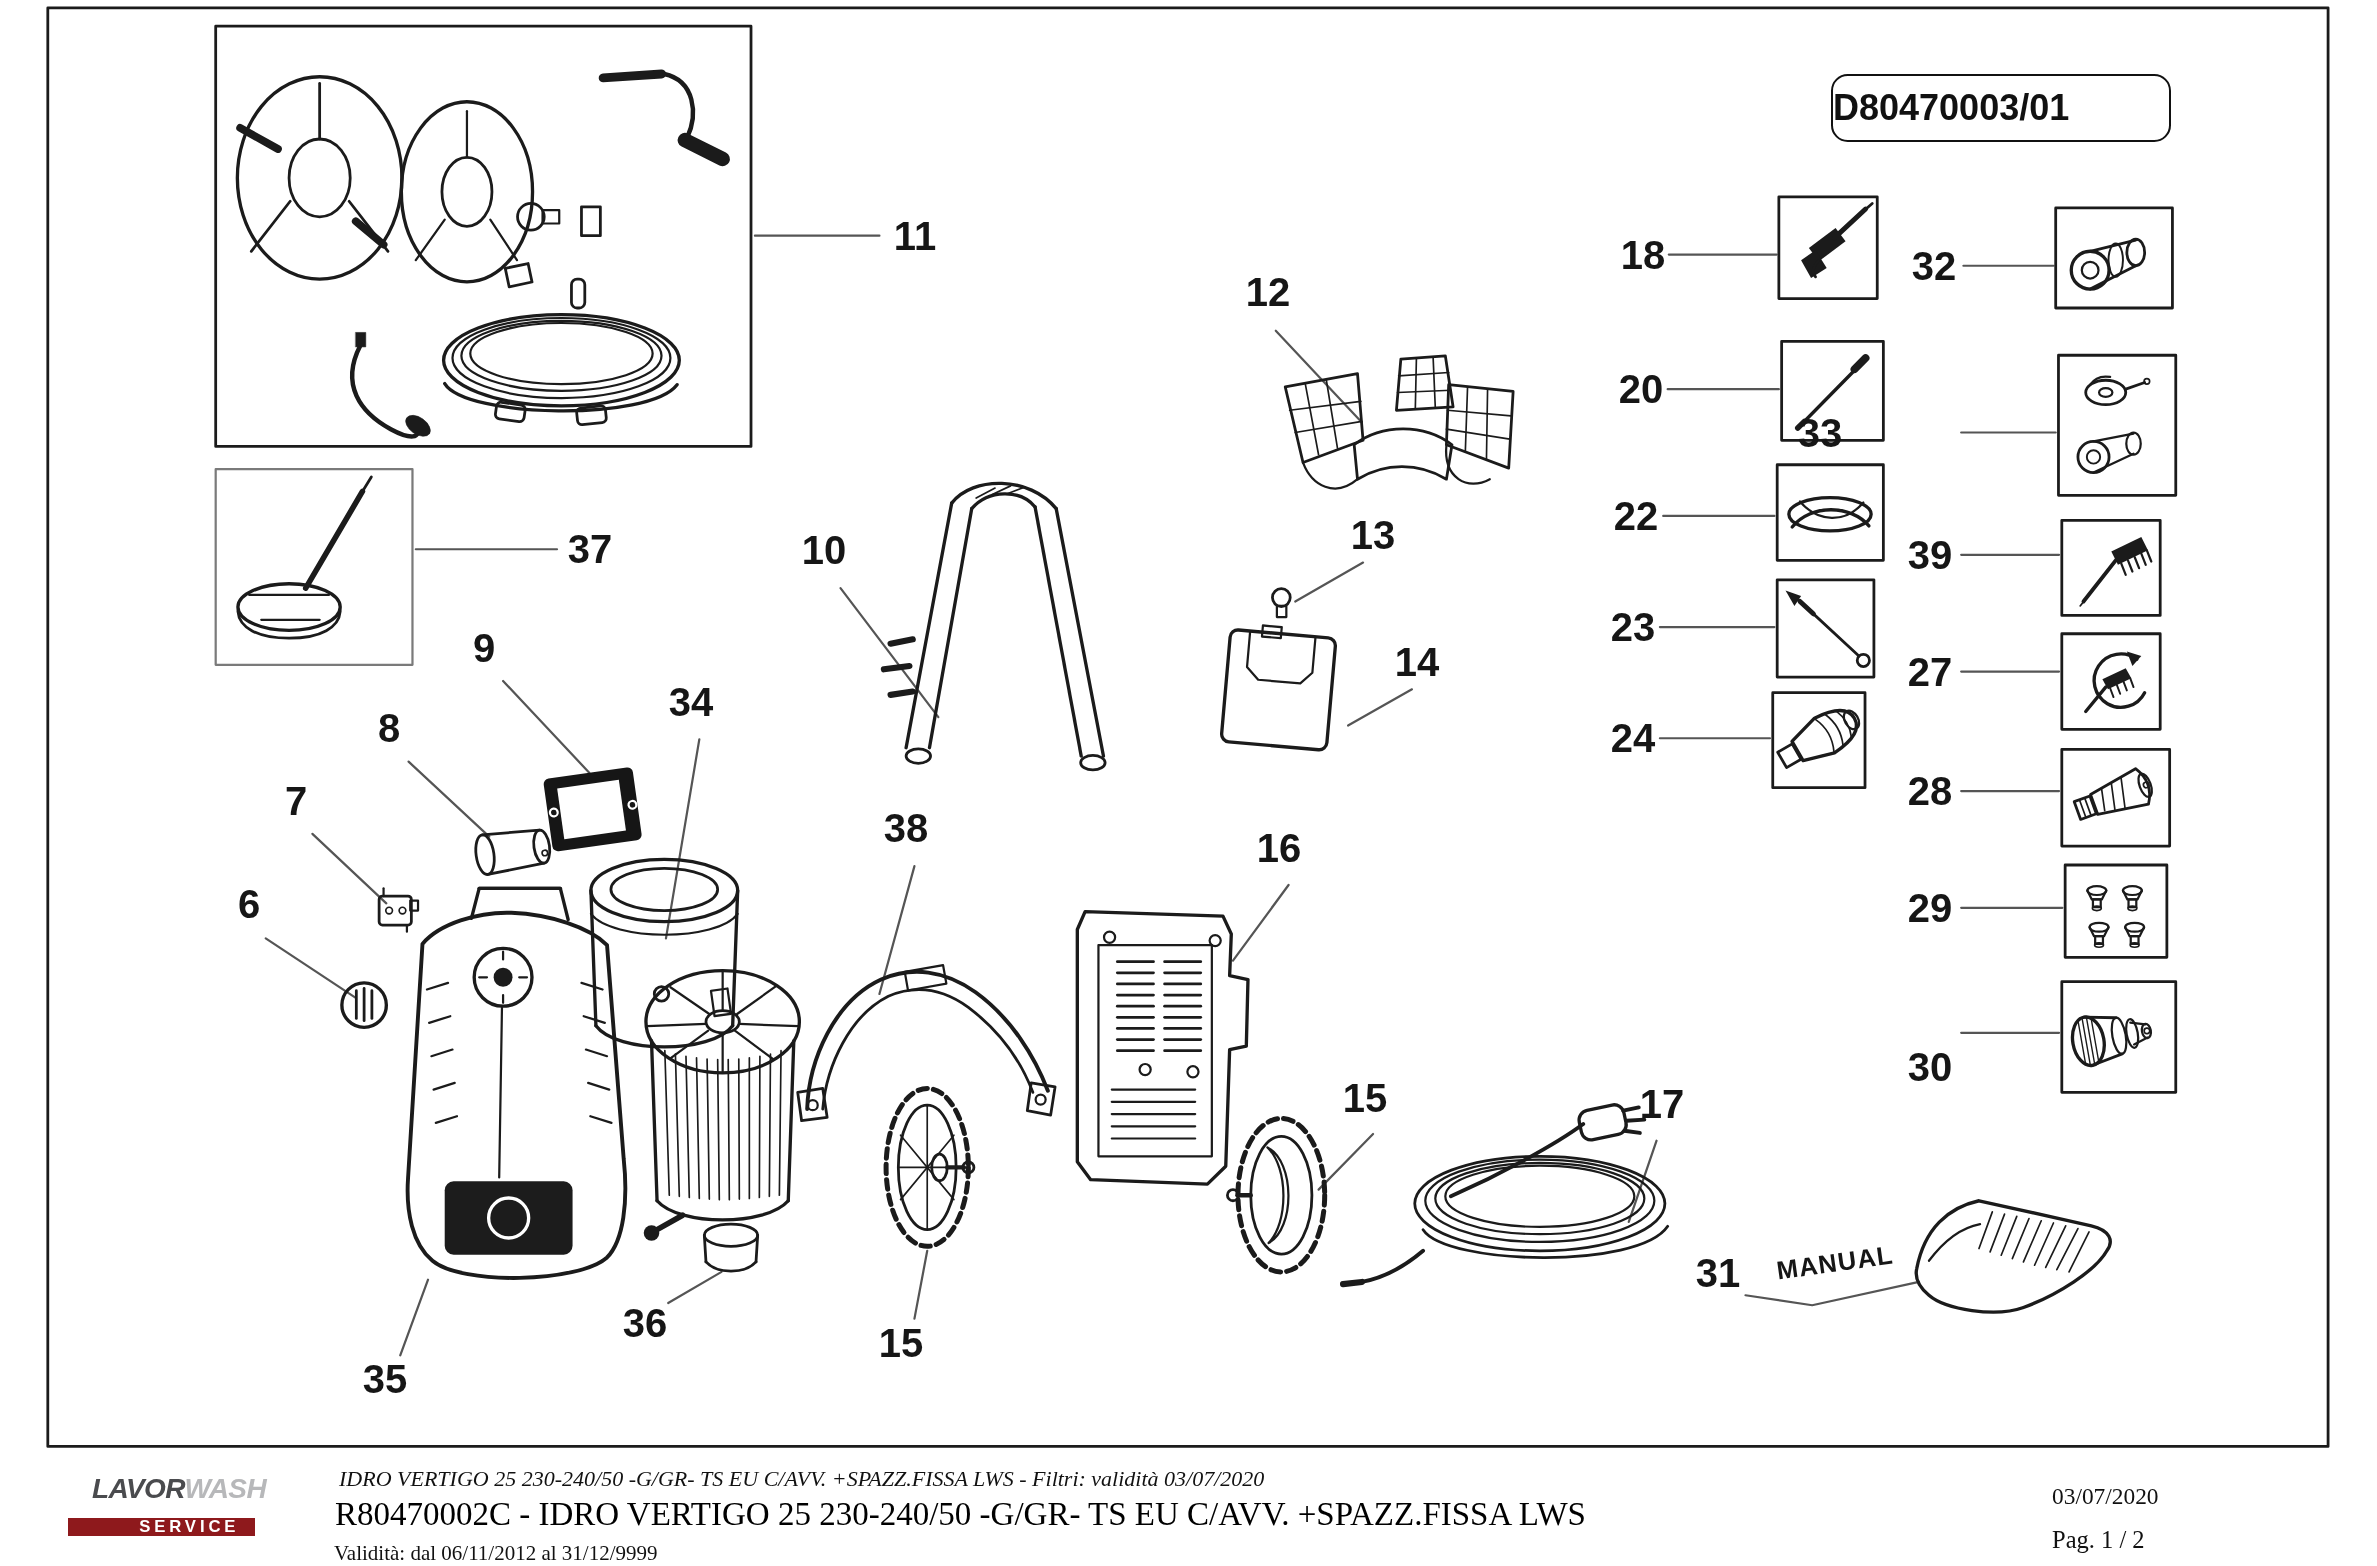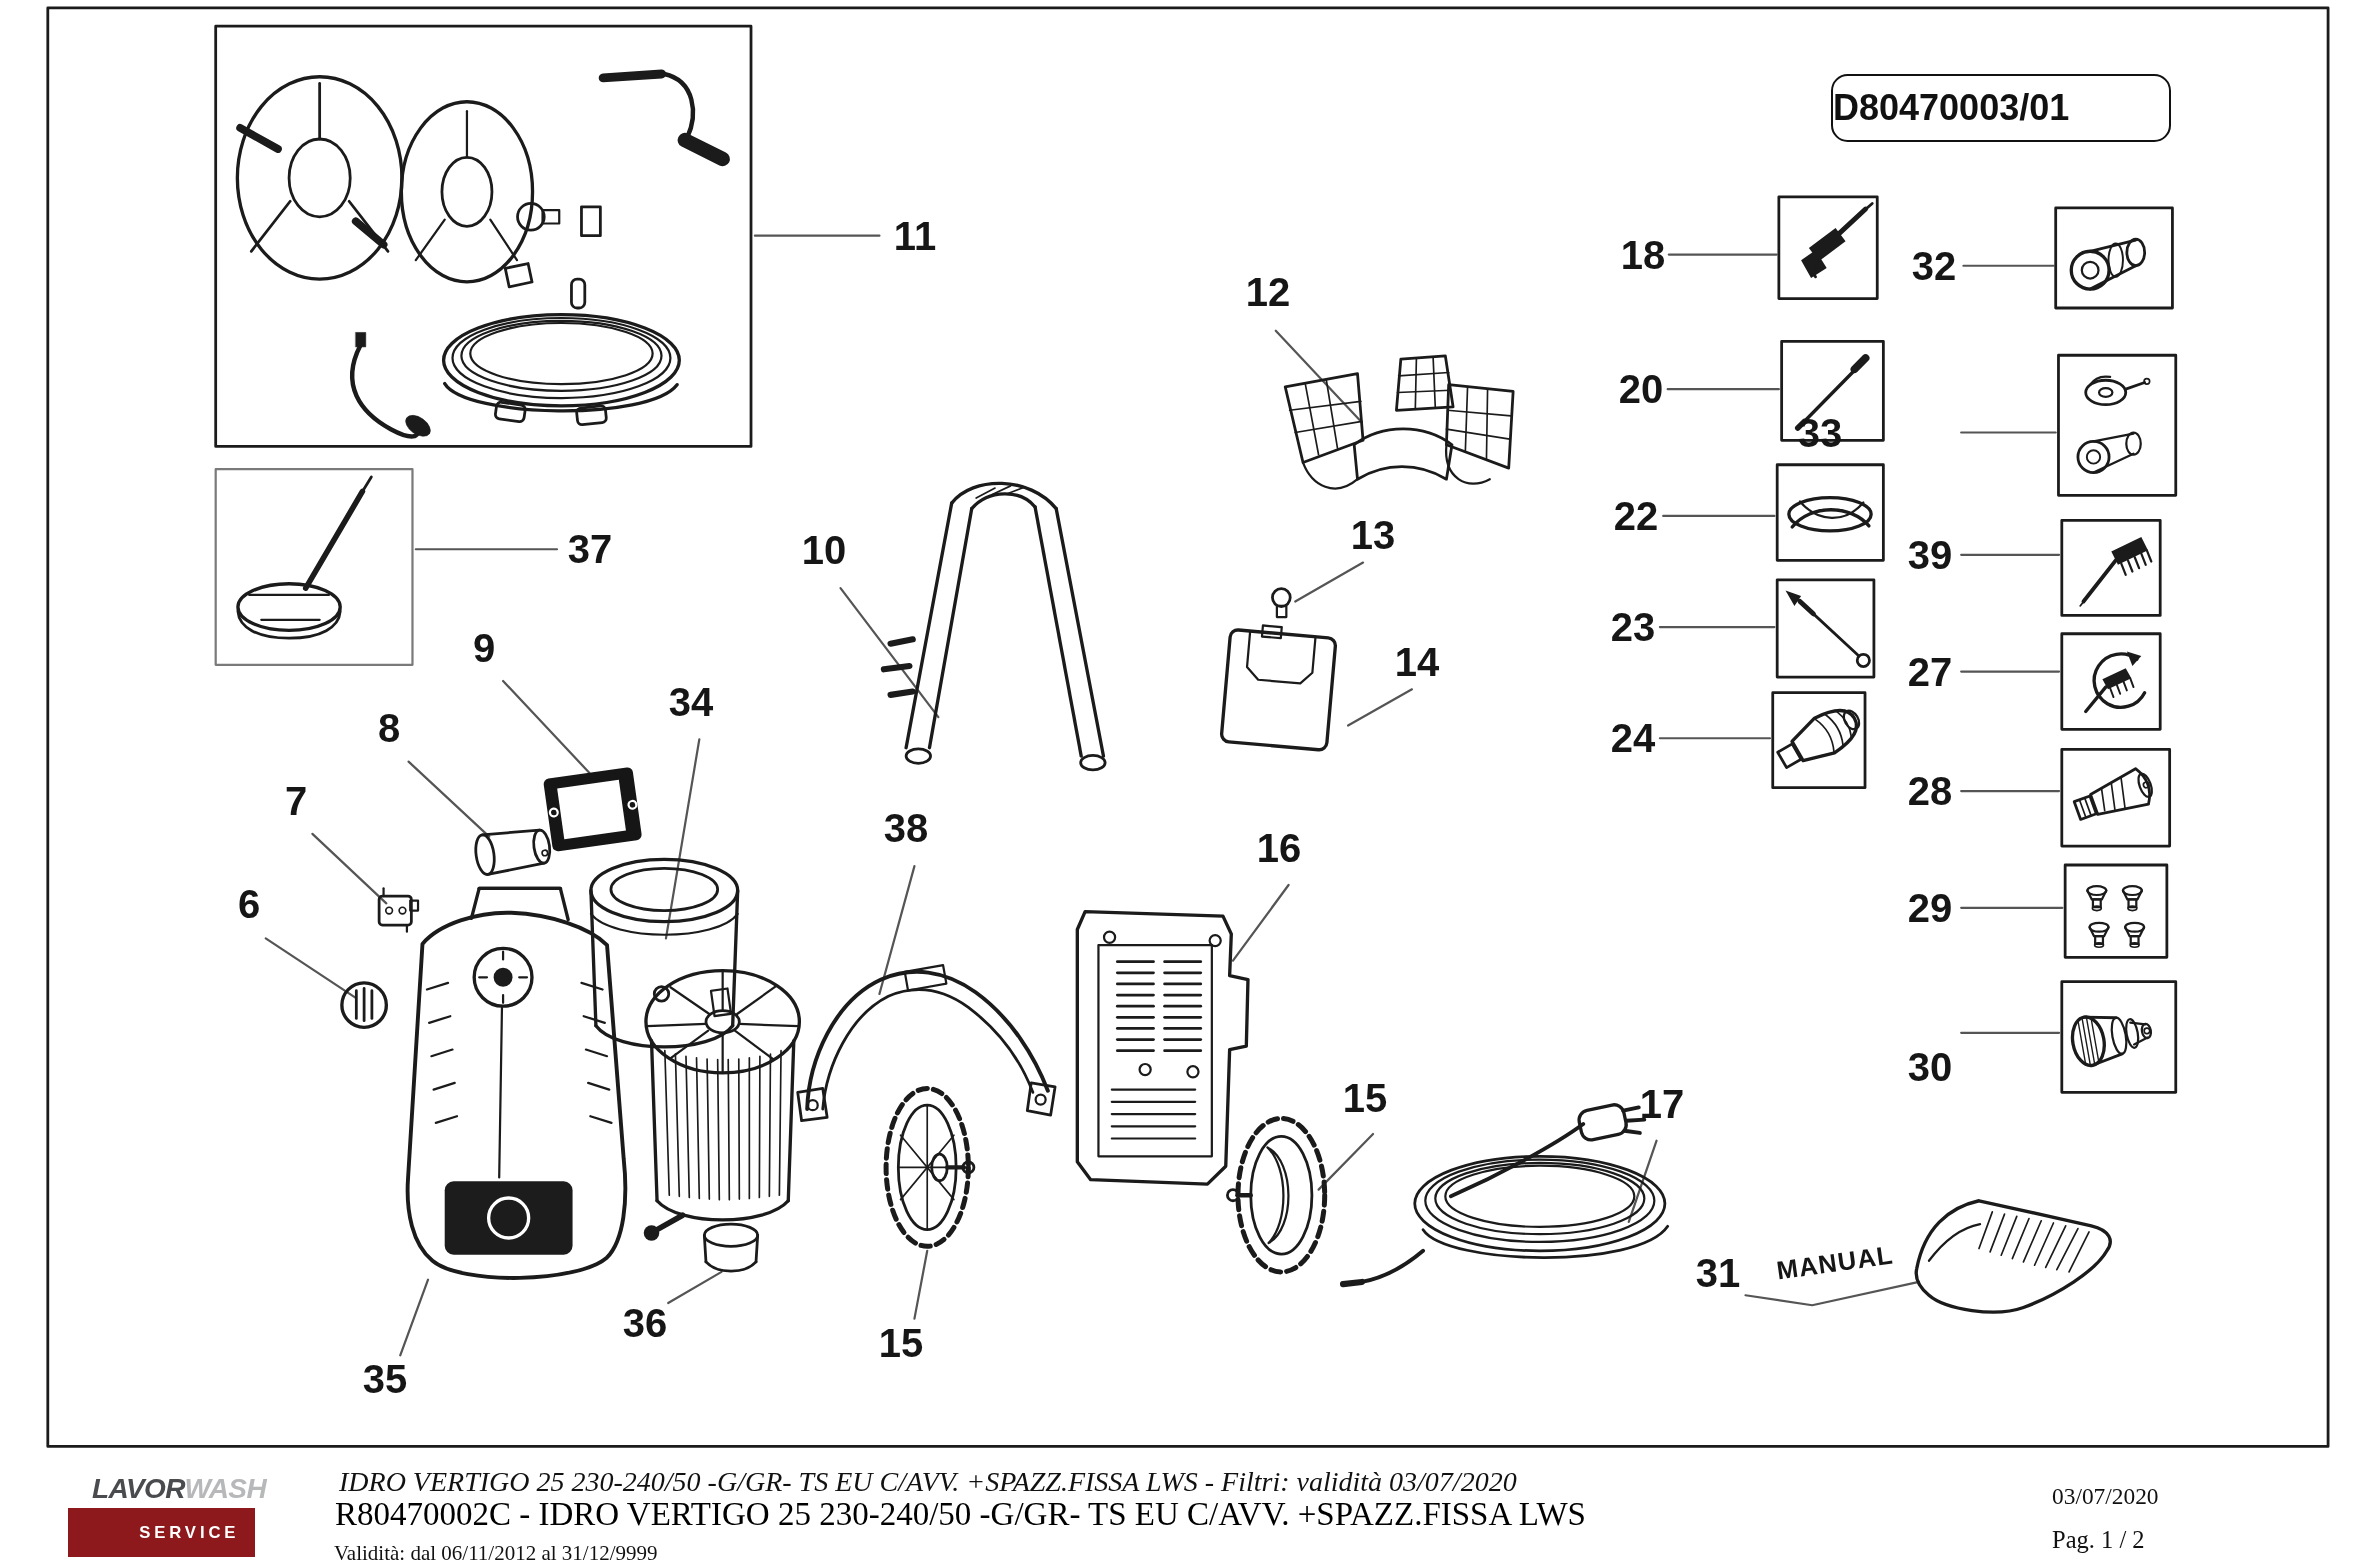--- a/index.html
+++ b/index.html
@@ -9,35 +9,35 @@
   .callout{position:absolute;transform:translate(-50%,-50%);
            font-family:"Liberation Sans",sans-serif;font-weight:700;
            font-size:40px;color:#161616;white-space:nowrap;line-height:1;}
   .dbox{position:absolute;left:1831px;top:74px;width:336px;height:64px;
         border:2.8px solid #111;border-radius:16.7px;display:flex;align-items:center;
         justify-content:flex-start;font-size:36px;font-weight:600;color:#111;
         font-family:"Liberation Sans",sans-serif;}
   .manual{position:absolute;left:1835px;top:1263px;transform:translate(-50%,-50%) rotate(-8deg);
           font-weight:700;font-size:25.6px;letter-spacing:1.1px;color:#161616;}
   .footer-line1{position:absolute;left:339px;top:1466px;font-family:"Liberation Serif",serif;
-                font-style:italic;font-size:28px;color:#111;}
+                font-style:italic;font-size:22px;color:#111;}
   .footer-line2{position:absolute;left:335px;top:1496px;font-family:"Liberation Serif",serif;
                 font-weight:400;font-size:33px;color:#000;}
   .footer-line3{position:absolute;left:334px;top:1541px;font-family:"Liberation Serif",serif;
                 font-size:21px;color:#111;}
   .footer-line3 b{font-weight:400;}
   .footer-date{position:absolute;left:2052px;top:1483px;font-family:"Liberation Serif",serif;
                font-size:23.4px;color:#111;}
   .footer-page{position:absolute;left:2052px;top:1526px;font-family:"Liberation Serif",serif;
                font-size:24.5px;color:#111;}
   .logo{position:absolute;left:68px;top:1475px;width:187px;}
   .logo-top{font-size:28px;font-weight:700;font-style:italic;letter-spacing:-0.6px;line-height:1.0;}
   .logo-top .l1{color:#4a4b4e;margin-left:24px;}
   .logo-top .l2{color:#b7b8ba;}
-  .logo-red{margin-top:5px;background:#8e191c;height:49px;display:flex;align-items:center;
+  .logo-red{margin-top:15px;background:#8e191c;height:18px;display:flex;align-items:center;
             justify-content:flex-end;padding-right:15.6px;color:#fff;font-size:16.7px;
             font-weight:700;letter-spacing:3.9px;}
 </style>
 </head>
 <body>
 
 <div class="page">
 
 <svg width="2377" height="1566" viewBox="0 0 4276 2817" fill="none" stroke="#1b1b1b" stroke-linecap="round" stroke-linejoin="round">
 

